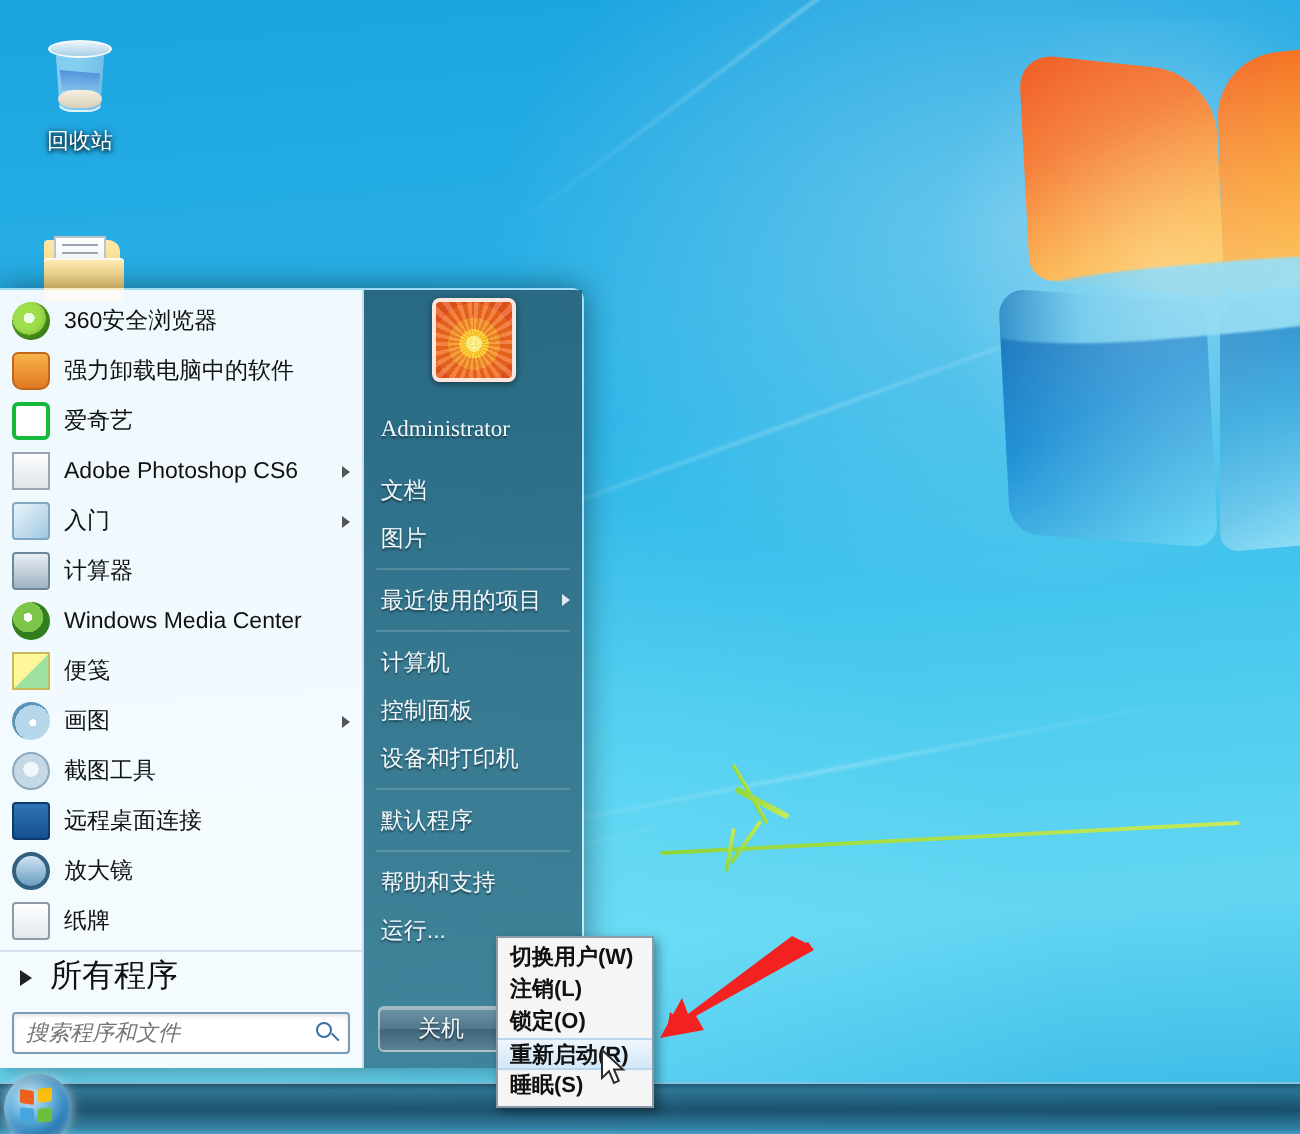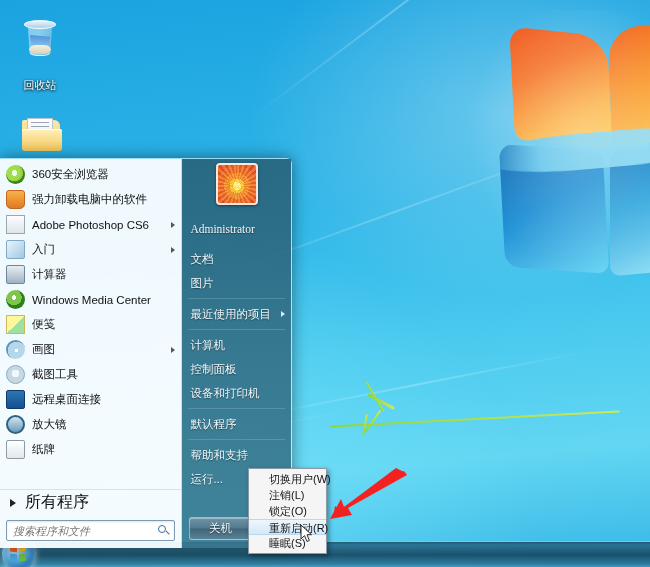--- a/index.html
+++ b/index.html
@@ -56,21 +56,21 @@
   #grass .b0 { left:0; top:28px; width:290px; transform:rotate(-3deg); }
   #grass .b1 { left:28px; top:6px; width:34px; transform:rotate(60deg); background:linear-gradient(180deg,#b9e44d,#8ed63b);}
   #grass .b2 { left:36px; top:10px; width:30px; transform:rotate(28deg); height:3px;}
   #grass .b3 { left:30px; top:30px; width:26px; transform:rotate(-55deg);}
   #grass .b4 { left:24px; top:34px; width:22px; transform:rotate(-80deg);}
 
   
   .desktop-icon { position:absolute; width:72px; text-align:center; cursor:default; }
   .desktop-icon .ico { width:48px; height:48px; margin:0 auto; position:relative; }
   .desktop-icon .lbl {
-    margin-top:17px; font-size:11px; color:#fff; line-height:13px;
+    margin-top:3px; font-size:11px; color:#fff; line-height:13px;
     text-shadow:0 1px 2px rgba(0,0,0,.85), 0 0 3px rgba(0,0,0,.7);
   }
   #icon-recycle { left:4px; top:14px; }
   
   .bin { position:absolute; left:8px; top:3px; width:32px; height:40px; }
   .bin .body {
     position:absolute; left:2px; top:7px; width:28px; height:32px;
     background:linear-gradient(100deg,rgba(150,210,240,.85),rgba(200,235,250,.6) 45%,rgba(120,185,225,.85));
     border:1px solid rgba(255,255,255,.75);
     border-radius:3px 3px 10px 10px;
@@ -90,21 +90,21 @@
     background:linear-gradient(180deg,#fde9a8,#f0c960); border-radius:2px 6px 3px 3px; }
   .folder .sheet { position:absolute; left:5px; top:0px; width:26px; height:26px;
     background:linear-gradient(180deg,#ffffff,#dfe6ec); border:1px solid #b9c4cd; }
   .folder .sheet i { display:block; height:1px; background:#9aa7b3; margin:3px 3px 0 3px; }
   .folder .front { position:absolute; left:0; top:11px; width:40px; height:22px;
     background:linear-gradient(180deg,#fff0bb,#f3c75a); border-radius:2px 2px 3px 3px;
     box-shadow:inset 0 1px 0 rgba(255,255,255,.8); }
 
   
   #start-menu {
-    position:absolute; left:0; top:158px; width:292px; height:390px;
+    position:absolute; left:0; top:144px; width:292px; height:390px;
     display:flex; z-index:30;
     border:1px solid rgba(255,255,255,.55);
     border-left:none; border-bottom:none;
     border-radius:0 6px 0 0;
     box-shadow:0 0 16px rgba(0,0,0,.45);
   }
   #menu-left {
     width:183px; background:rgba(252,253,255,.94);
     display:flex; flex-direction:column; position:relative;
     border-right:1px solid rgba(200,215,230,.9);
@@ -193,22 +193,22 @@
   #shutdown-caret .tri { width:0;height:0;border-left:4px solid #eaf3f7;border-top:3px solid transparent;border-bottom:3px solid transparent;}
 
   
   #power-menu {
     position:absolute; left:248px; top:468px; width:79px; z-index:60;
     background:#f5f5f5; border:1px solid #8b9aa6;
     box-shadow:2px 2px 5px rgba(0,0,0,.38);
     padding:2px 0;
   }
   .pitem {
-    height:16px; line-height:16px; font-size:11px; color:#111; padding-left:20px;
-    white-space:nowrap; cursor:default;
+    height:16px; line-height:16px; font-size:11px; color:#111; padding-left:6px;
+    white-space:nowrap; cursor:default;font-weight:bold;
   }
   .pitem.sel { background:linear-gradient(180deg,#eef6fd,#d3e8f9); border-top:1px solid #b7d8f0; border-bottom:1px solid #b7d8f0; }
 
   
   #red-arrow { position:absolute; left:300px; top:466px; width:110px; height:64px; z-index:70; pointer-events:none;}
 
   
   #cursor { position:absolute; left:300px; top:524px; z-index:80; }
 
   
@@ -294,20 +294,24 @@
     <div id="programs-list">
         <div class="prog">
           <span class="pico" style="background:radial-gradient(circle at 45% 42%,#eaffe5 0 18%,#9ede4a 18% 55%,#4fa31e 55% 100%);border-radius:50%;box-shadow:inset -2px -2px 3px rgba(0,0,0,.25);display:inline-block;"></span>
           <span class="ptext">360安全浏览器</span>
         </div>
         <div class="prog">
           <span class="pico" style="background:linear-gradient(180deg,#f7b24a,#e07a22);border-radius:3px 3px 5px 5px;border:1px solid #c2661a;display:inline-block;"></span>
           <span class="ptext">强力卸载电脑中的软件</span>
         </div>
         <div class="prog">
+          <span class="pico" style="background:#ffffff;border:2.5px solid #17b93a;border-radius:3px;display:inline-block;"></span>
+          <span class="ptext">爱奇艺</span>
+        </div>
+        <div class="prog">
           <span class="pico" style="background:linear-gradient(180deg,#fdfdfd,#dfe5ea);border:1px solid #9aa7b3;display:inline-block;"></span>
           <span class="ptext">Adobe Photoshop CS6</span>
           <span class="arrow"></span>
         </div>
         <div class="prog">
           <span class="pico" style="background:linear-gradient(135deg,#eaf4fb,#9fc8e0);border:1px solid #7fa8c4;border-radius:2px;display:inline-block;"></span>
           <span class="ptext">入门</span>
           <span class="arrow"></span>
         </div>
         <div class="prog">

